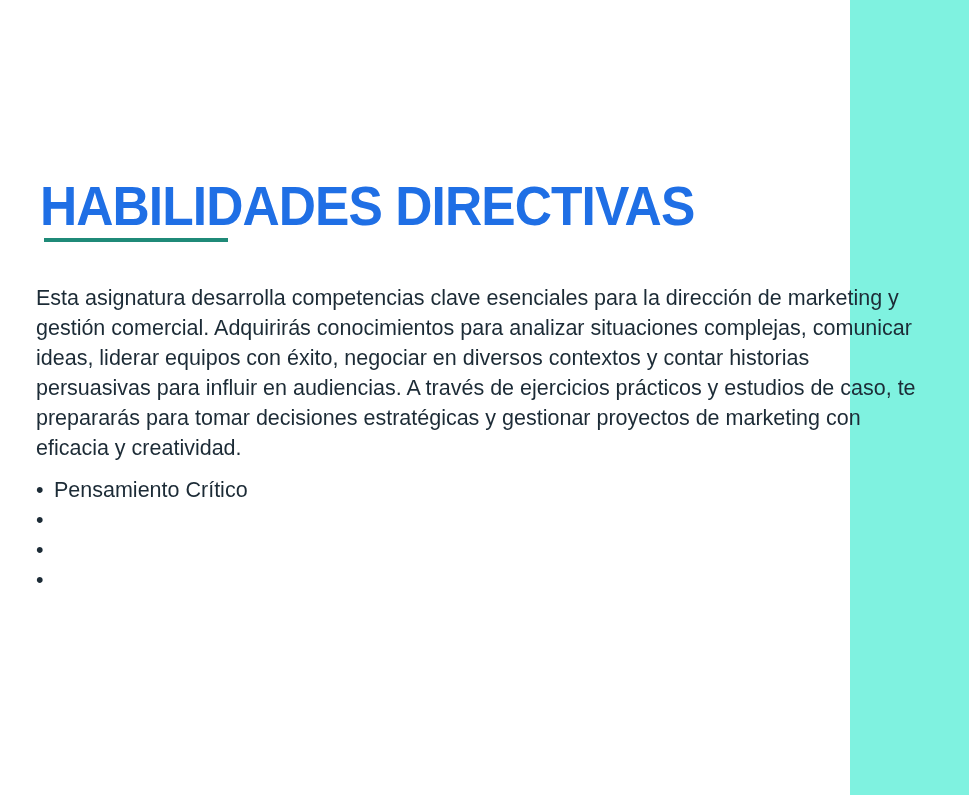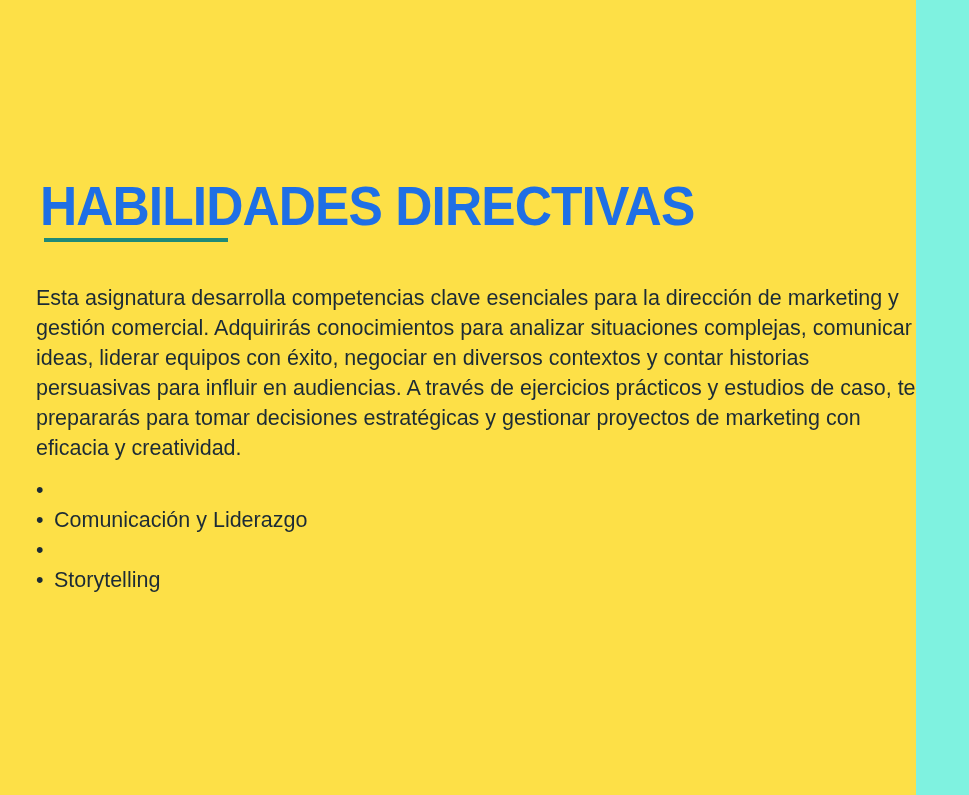--- a/index.html
+++ b/index.html
@@ -8,23 +8,23 @@
   }
   body {
     width: 969px;
     height: 795px;
     background: #7FF2E0;
     font-family: "Liberation Sans", sans-serif;
     overflow: hidden;
   }
   .slide {
     position: relative;
-    width: 916px;
+    width: 850px;
     height: 795px;
-    background: #fde047;
+    background: #ffffff;
     box-sizing: border-box;
   }
   .title {
     position: absolute;
     left: 40px;
     top: 140px;
     font-family: "Liberation Sans", sans-serif;
     font-weight: 700;
     font-size: 56px;
     line-height: 1.0;
@@ -85,27 +85,26 @@
 
   <h1 class="title">HABILIDADES DIRECTIVAS</h1>
 
   <div class="rule"></div>
 
   <p class="body-text">Esta asignatura desarrolla competencias clave esenciales para la dirección de marketing y gestión comercial. Adquirirás conocimientos para analizar situaciones complejas, comunicar ideas, liderar equipos con éxito, negociar en diversos contextos y contar historias persuasivas para influir en audiencias. A través de ejercicios prácticos y estudios de caso, te prepararás para tomar decisiones estratégicas y gestionar proyectos de marketing con eficacia y creatividad.</p>
 
   <ul class="bullet-list">
     <li>
       <span class="bullet-dot">•</span>
-    </li>
-    <li>
-      <span class="bullet-dot">•</span>
-      <span>Comunicación y Liderazgo</span>
+      <span>Pensamiento Crítico</span>
     </li>
     <li>
       <span class="bullet-dot">•</span>
     </li>
     <li>
       <span class="bullet-dot">•</span>
-      <span>Storytelling</span>
+    </li>
+    <li>
+      <span class="bullet-dot">•</span>
     </li>
   </ul>
 
 </div>
 
 </body></html>

